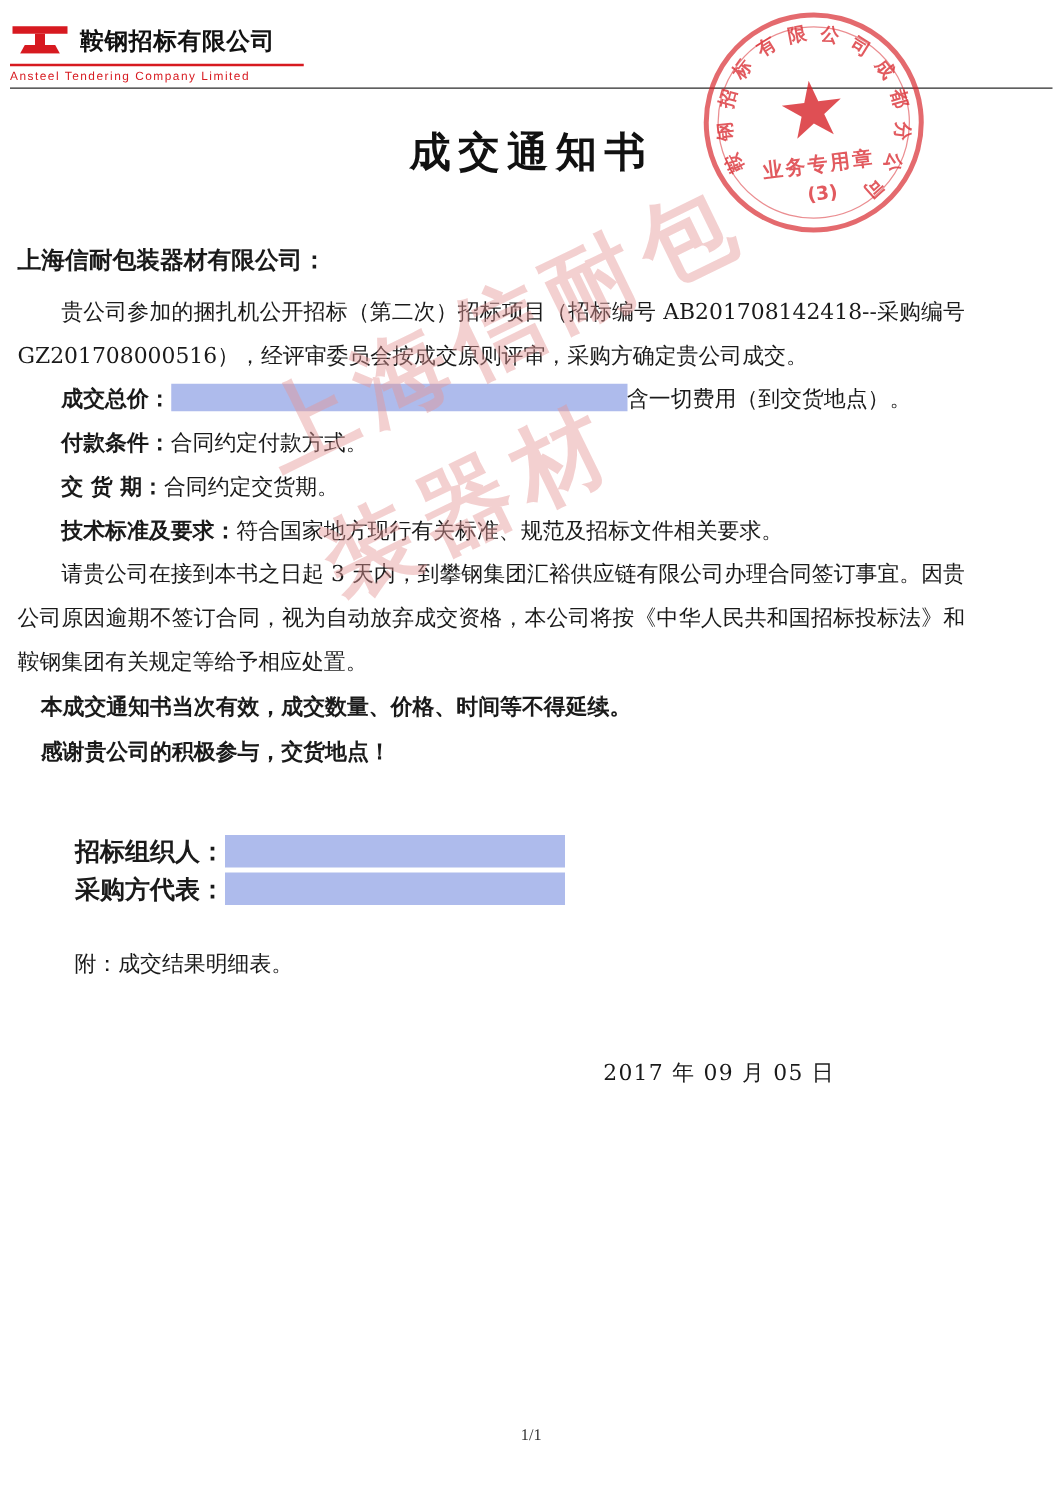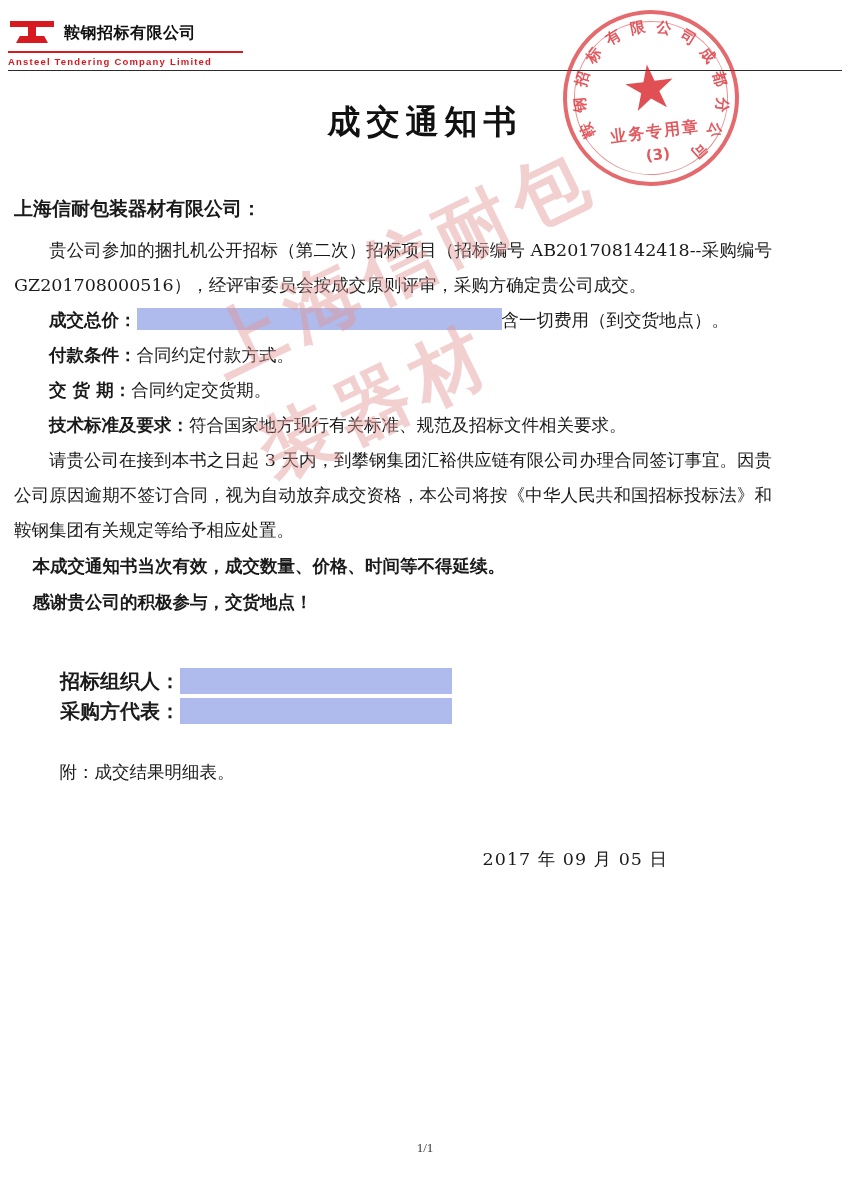--- a/index.html
+++ b/index.html
@@ -35,34 +35,34 @@
   .lh-logo .bar {
     position: absolute;
     background: #d71a20;
   }
   .lh-logo .b1 { left: 2px;  top: 3px;  width: 44px; height: 6px; }
   .lh-logo .b2 { left: 20px; top: 9px;  width: 8px;  height: 9px; }
   .lh-logo .b3 { left: 8px;  top: 18px; width: 32px; height: 7px;
                  clip-path: polygon(12% 0, 88% 0, 100% 100%, 0% 100%); }
   .lh-cn {
     font-family: "DejaVu Sans", "Liberation Sans", sans-serif;
-    font-size: 16px;
+    font-size: 19px;
     font-weight: bold;
     color: #111;
     letter-spacing: 0.5px;
   }
   .lh-rule {
     margin-top: 3px;
     border-top: 2px solid #d71a20;
     width: 235px;
   }
   .lh-en {
     font-family: "Liberation Sans", sans-serif;
     font-size: 9.5px;
-    font-weight: bold;
+    font-weight: normal;
     color: #d71a20;
     letter-spacing: 1.2px;
     margin-top: 3px;
     white-space: nowrap;
   }
 
   
   .header-rule {
     position: absolute;
     top: 70px;

